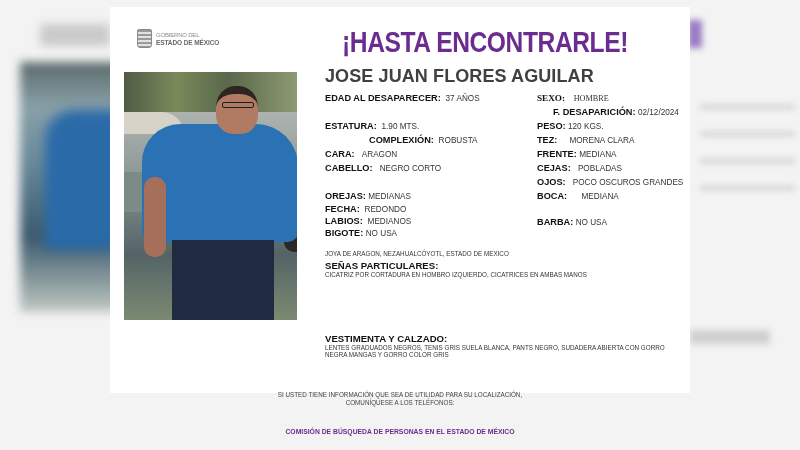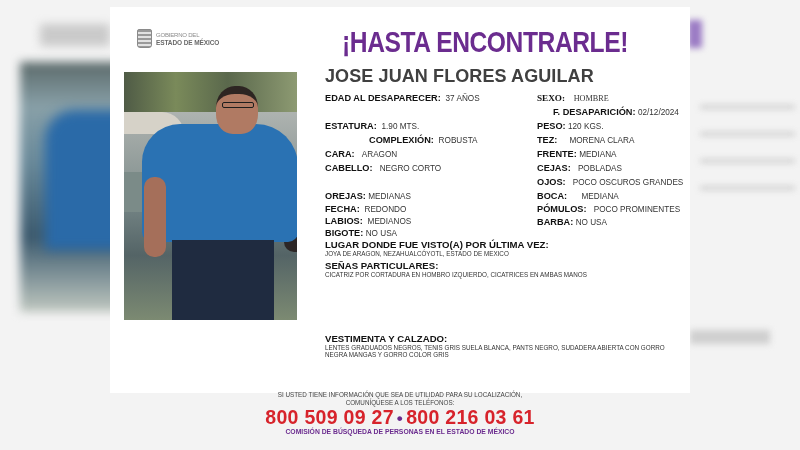--- a/index.html
+++ b/index.html
@@ -198,40 +198,33 @@
   </div>
   <div class="field" style="left:427px; top:156px;">
     <span class="lbl">CEJAS:</span>&nbsp;&nbsp;&nbsp;<span class="val">POBLADAS</span>
   </div>
   <div class="field" style="left:427px; top:170px;">
     <span class="lbl">OJOS:</span>&nbsp;&nbsp;&nbsp;<span class="val">POCO OSCUROS GRANDES</span>
   </div>
   <div class="field" style="left:427px; top:184px;">
     <span class="lbl">BOCA:</span>&nbsp;&nbsp;&nbsp;&nbsp;&nbsp;&nbsp;<span class="val">MEDIANA</span>
   </div>
-  <div class="field" style="left:427px; top:197px;">
-    <span class="lbl">PÓMULOS:</span>&nbsp;&nbsp;&nbsp;<span class="val">POCO PROMINENTES</span>
-  </div>
   <div class="field" style="left:427px; top:210px;">
     <span class="lbl">BARBA:</span> <span class="val">NO USA</span>
   </div>
 
-  <div class="section-title" style="top:232px;">LUGAR DONDE FUE VISTO(A) POR ÚLTIMA VEZ:</div>
   <div class="section-text" style="top:243px;">JOYA DE ARAGON, NEZAHUALCÓYOTL, ESTADO DE MEXICO</div>
 
   <div class="section-title" style="top:253px;">SEÑAS PARTICULARES:</div>
   <div class="section-text" style="top:264px;">CICATRIZ POR CORTADURA EN HOMBRO IZQUIERDO, CICATRICES EN AMBAS MANOS</div>
 
   <div class="section-title" style="top:326px;">VESTIMENTA Y CALZADO:</div>
   <div class="section-text" style="top:337px;">LENTES GRADUADOS  NEGROS, TENIS  GRIS   SUELA BLANCA, PANTS  NEGRO, SUDADERA ABIERTA CON GORRO</div>
   <div class="section-text" style="top:344px;">NEGRA   MANGAS Y GORRO COLOR GRIS</div>
 
   <div class="contact-info">
     <div>SI USTED TIENE INFORMACIÓN QUE SEA DE UTILIDAD PARA SU LOCALIZACIÓN,</div>
     <div>COMUNÍQUESE A LOS TELÉFONOS:</div>
   </div>
 
-  <div class="phones">
-    <span>800 509 09 27</span><span class="dot">•</span><span>800 216 03 61</span>
-  </div>
 
   <div class="commission">COMISIÓN DE BÚSQUEDA DE PERSONAS EN EL ESTADO DE MÉXICO</div>
 </div>
 
 </body></html>

